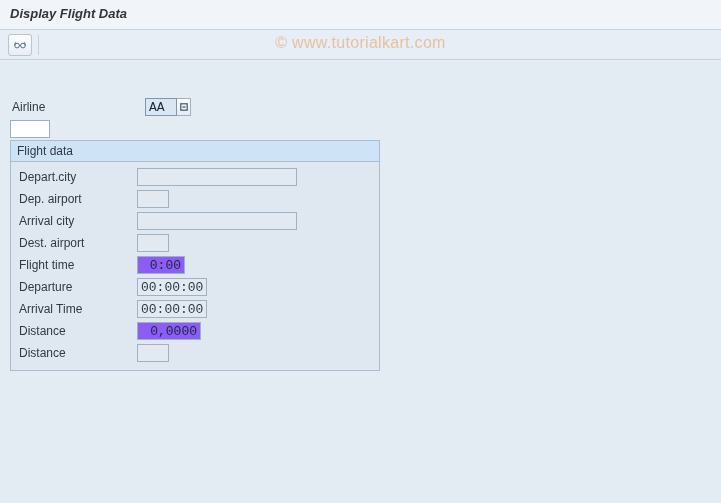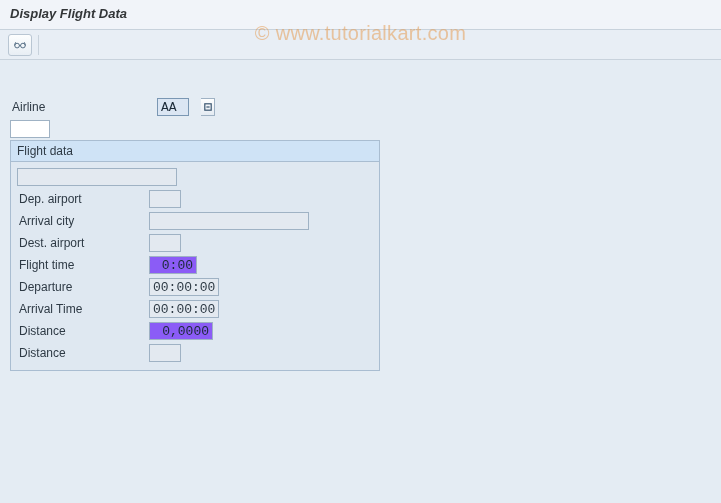--- a/index.html
+++ b/index.html
@@ -7,41 +7,41 @@
     .window { width: 721px; height: 503px; background: #e4ecf3; position: relative; }
     .title-bar { background: #f1f4f9; border-bottom: 1px solid #c8d2dc; height: 30px; padding: 6px 10px; }
     .title-bar h1 { font-size: 13px; font-style: italic; font-weight: bold; color: #333638; }
     .toolbar { height: 30px; border-bottom: 1px solid #c8d2dc; background: #e8eef5; padding: 4px 8px; display: flex; align-items: center; }
     .toolbar .btn { width: 24px; height: 22px; border: 1px solid #b9c6d3; background: linear-gradient(#fdfefe,#e8eef4); border-radius: 3px; display: flex; align-items: center; justify-content: center; cursor: pointer; }
     .toolbar .btn svg { width: 14px; height: 14px; stroke: #3a5670; fill: none; stroke-width: 1.4; }
     .toolbar .sep { width: 1px; height: 20px; background: #c8d2dc; margin: 0 6px; }
 
     .content { padding: 36px 10px 10px 10px; }
 
-    .form-row { display: flex; align-items: center; height: 22px; margin-bottom: 0px; gap: 12px; }
+    .form-row { display: flex; align-items: center; height: 22px; margin-bottom: 0px; }
     .form-row .lbl { width: 135px; color: #2e3a45; font-size: 12px; padding-left: 2px; }
     .form-row .fld { height: 18px; border: 1px solid #9fb2c4; background: #fff; font-size: 13px; padding: 1px 3px; color: #1b2a38; font-family: 'Courier New', monospace; }
     .form-row .fld.small { width: 32px; }
     .form-row .fld.med { width: 48px; }
     .form-row .fld.w40 { width: 40px; }
     .form-row .fld.w64 { width: 64px; }
     .form-row .fld.w70 { width: 70px; }
     .form-row .fld.wide { width: 160px; }
     .form-row .fld.ro { background: #e3e9f0; color: #2e3a45; }
     .form-row .fld.ro-r { background: #8b5cf6; text-align: right; }
     .form-row .fld.sel { background: #dbe6f3; border: 1px solid #7a97b3; }
     .f4 { width: 14px; height: 18px; border: 1px solid #9fb2c4; border-left: none; background: linear-gradient(#fdfefe,#e4ebf2); display: inline-flex; align-items: center; justify-content: center; cursor: pointer; }
     .f4 svg { width: 8px; height: 8px; stroke: #3a5670; fill: none; stroke-width:1.5;}
 
     .groupbox { width: 370px; border: 1px solid #a9bdd1; background: #dfe8f1; }
     .groupbox .gtitle { background: #cfe3f6; border-bottom: 1px solid #a9bdd1; padding: 3px 6px; font-size: 12px; color: #2e3a45; }
     .groupbox .gbody { padding: 4px 6px 6px 6px; }
     .groupbox .form-row .lbl { width: 120px; }
 
-    .watermark { position: absolute; top: 22px; left: 0; width: 100%; text-align: center; font-size: 20px; color: rgba(230,150,70,0.5); pointer-events: none; letter-spacing: .3px; }
+    .watermark { position: absolute; top: 34px; left: 0; width: 100%; text-align: center; font-size: 16px; color: rgba(230,150,70,0.5); pointer-events: none; letter-spacing: .3px; }
   </style>
 </head>
 <body>
 
 <div class="window">
   <div class="title-bar">
     <h1>Display Flight Data</h1>
   </div>
   <div class="toolbar">
     <div class="btn">
@@ -71,20 +71,21 @@
       </div>
     </div>
     <div class="form-row">
       <div class="fld w40"></div>
     </div>
 
     <div class="groupbox">
       <div class="gtitle">Flight data</div>
       <div class="gbody">
         <div class="form-row">
+          <div class="lbl">Depart.city</div>
           <div class="fld wide ro"></div>
         </div>
         <div class="form-row">
           <div class="lbl">Dep. airport</div>
           <div class="fld small ro"></div>
         </div>
         <div class="form-row">
           <div class="lbl">Arrival city</div>
           <div class="fld wide ro"></div>
         </div>

